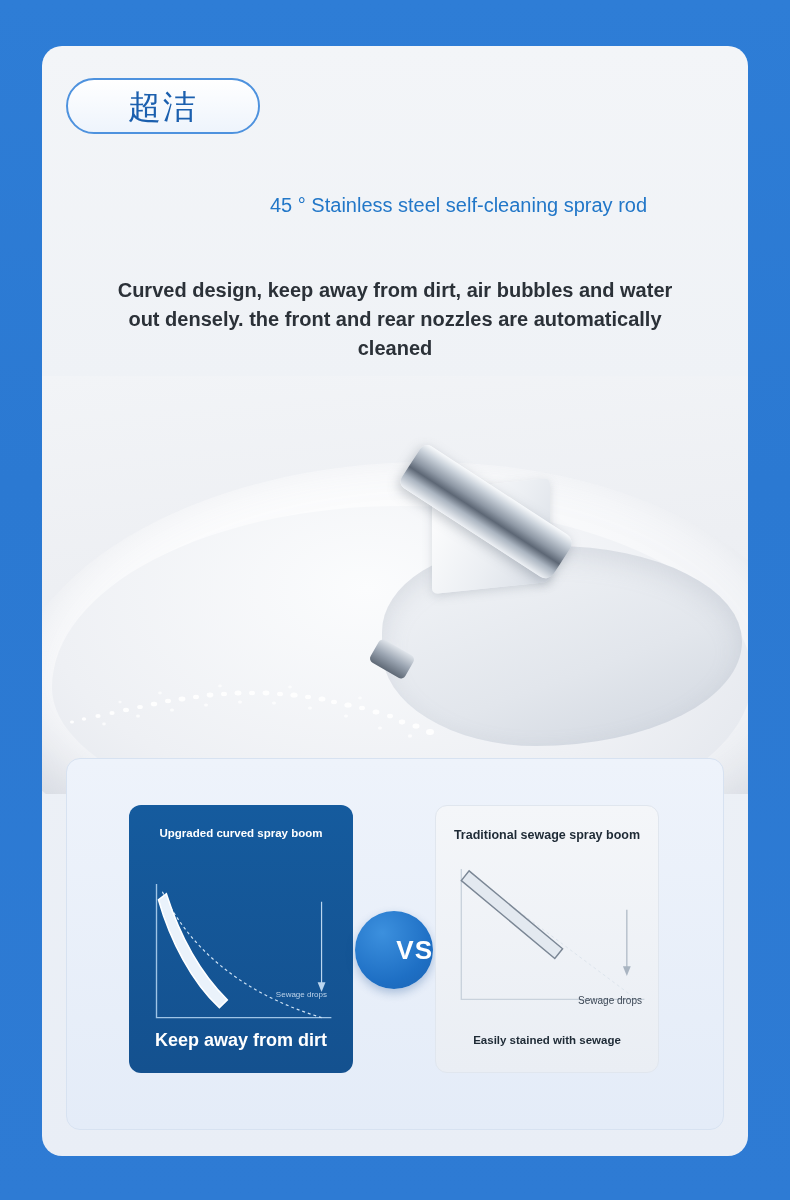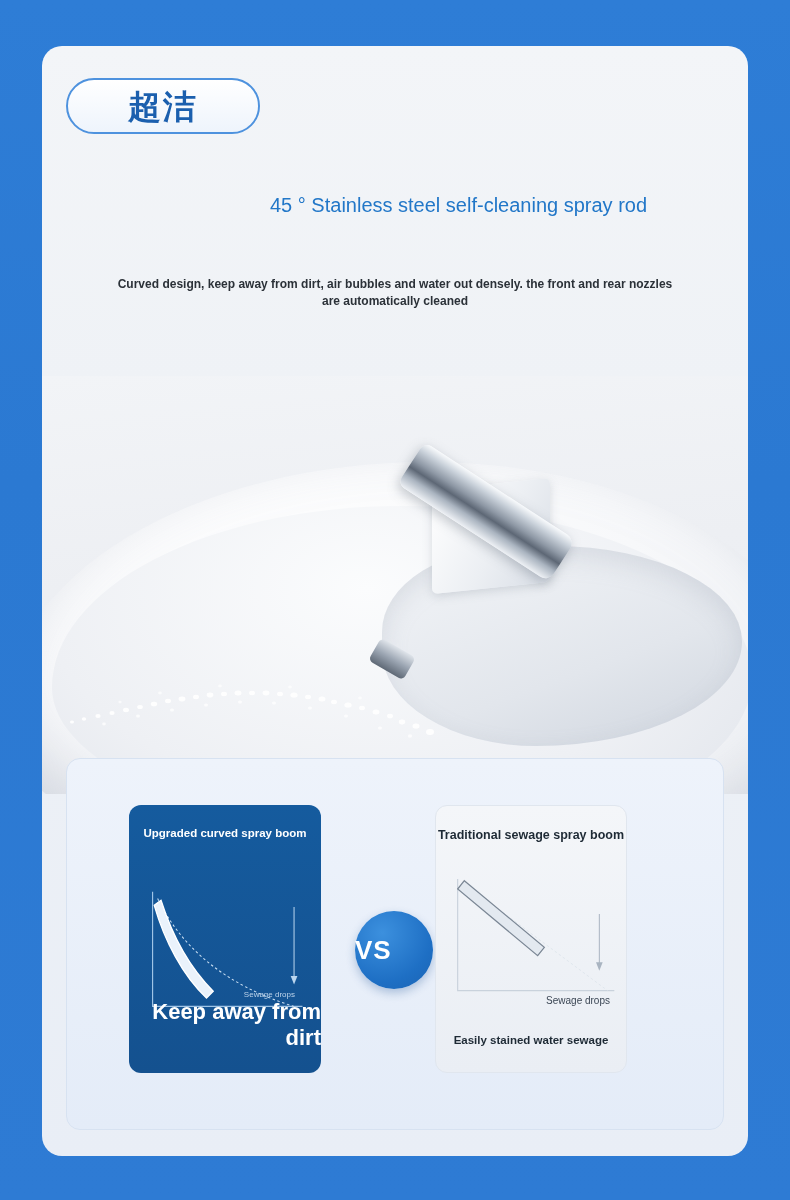--- a/index.html
+++ b/index.html
@@ -37,21 +37,21 @@
     border: 2px solid #4E92DE;
     border-radius: 28px;
     background: linear-gradient(180deg,#ffffff 0%, #eef4fc 100%);
     display: flex;
     align-items: center;
     justify-content: center;
   }
   .badge-text {
     font-family: "DejaVu Sans", sans-serif;
     font-size: 33px;
-    font-weight: 700;
+    font-weight: 400;
     color: #1B5FAE;
     letter-spacing: 2px;
     line-height: 1;
   }
 
   
   .title {
     position: absolute;
     left: 228px;
     top: 146px;
@@ -60,21 +60,21 @@
     font-weight: 400;
     color: #2277C8;
     line-height: 1.35;
     text-align: left;
   }
   .subtitle {
     position: absolute;
     left: 68px;
     top: 230px;
     width: 570px;
-    font-size: 12px;
+    font-size: 20px;
     font-weight: 700;
     color: #2B3138;
     line-height: 1.45;
     text-align: center;
   }
 
   
   .photo {
     position: absolute;
     left: 0;
@@ -161,21 +161,21 @@
     top: 712px;
     width: 658px;
     height: 372px;
     background: linear-gradient(180deg,#EEF3FB 0%, #E4ECF8 100%);
     border-radius: 14px;
     border: 1px solid #D7E2F1;
   }
   .panel {
     position: absolute;
     top: 46px;
-    width: 192px;
+    width: 224px;
     height: 268px;
     border-radius: 12px;
     overflow: hidden;
     padding-left: 32px;
   }
   .panel-left {
     left: 62px;
     background: linear-gradient(180deg,#155B9E 0%, #14518F 100%);
   }
   .panel-right {
@@ -194,40 +194,40 @@
   }
   .panel-left .panel-title { color: #ffffff; }
   .panel-right .panel-title { color: #1E2A35; font-size: 12.5px; }
   .panel-caption {
     position: absolute;
     bottom: 22px;
     left: 0;
     width: 100%;
     text-align: center;
   }
-  .panel-left .panel-caption { font-size: 22px; font-weight: 700; color: #ffffff; text-align: right; }
+  .panel-left .panel-caption { font-size: 18px; font-weight: 700; color: #ffffff; }
   .panel-right .panel-caption { font-size: 11.5px; font-weight: 700; color: #1E2A35; bottom: 26px; }
   .sewage-label {
     position: absolute;
     font-size: 8px;
     font-weight: 400;
   }
   .panel-left .sewage-label { color: #BCD3EA; right: 26px; bottom: 74px; }
   .panel-right .sewage-label { color: #3B4654; right: 16px; bottom: 66px; font-size: 10px; }
   .vs {
     position: absolute;
     left: 288px;
     top: 152px;
     width: 78px;
     height: 78px;
     border-radius: 50%;
     background: radial-gradient(circle at 35% 28%, #3C90DE 0%, #1E6FC4 65%, #1A63B3 100%);
     display: flex;
     align-items: center;
-    justify-content: flex-start;
+    justify-content: flex-end;
     box-shadow: 0 4px 10px rgba(25,80,150,0.3);
   }
   .vs-text { color: #fff; font-size: 26px; font-weight: 700; letter-spacing: 1px; }
 
   .diag { position: absolute; left: 0; top: 0; width: 100%; height: 100%; }
 </style>
 </head>
 <body>
 
 <div class="page">
@@ -319,18 +319,18 @@
       <div class="panel panel-right">
         <div class="panel-title">Traditional sewage spray boom</div>
         <svg class="diag" viewBox="0 0 228 268">
           <path d="M26 62 L26 196 L214 196" stroke="#C9D2DC" stroke-width="1.4" fill="none"></path>
           <path d="M32 66 L206 196" stroke="#DCE3EB" stroke-width="1" fill="none" stroke-dasharray="3 3"></path>
           <path d="M34 64 L130 144 L122 154 L26 74 Z" fill="#E3E9F0" stroke="#7B8795" stroke-width="1.5"></path>
           <line x1="196" y1="104" x2="196" y2="164" stroke="#A9B4C1" stroke-width="1.2"></line>
           <polygon points="196,172 192,162 200,162" fill="#A9B4C1"></polygon>
         </svg>
         <div class="sewage-label">Sewage drops</div>
-        <div class="panel-caption">Easily stained water sewage</div>
+        <div class="panel-caption">Easily stained with sewage</div>
       </div>
 
     </div>
   </div>
 </div>
 
 </body></html>

